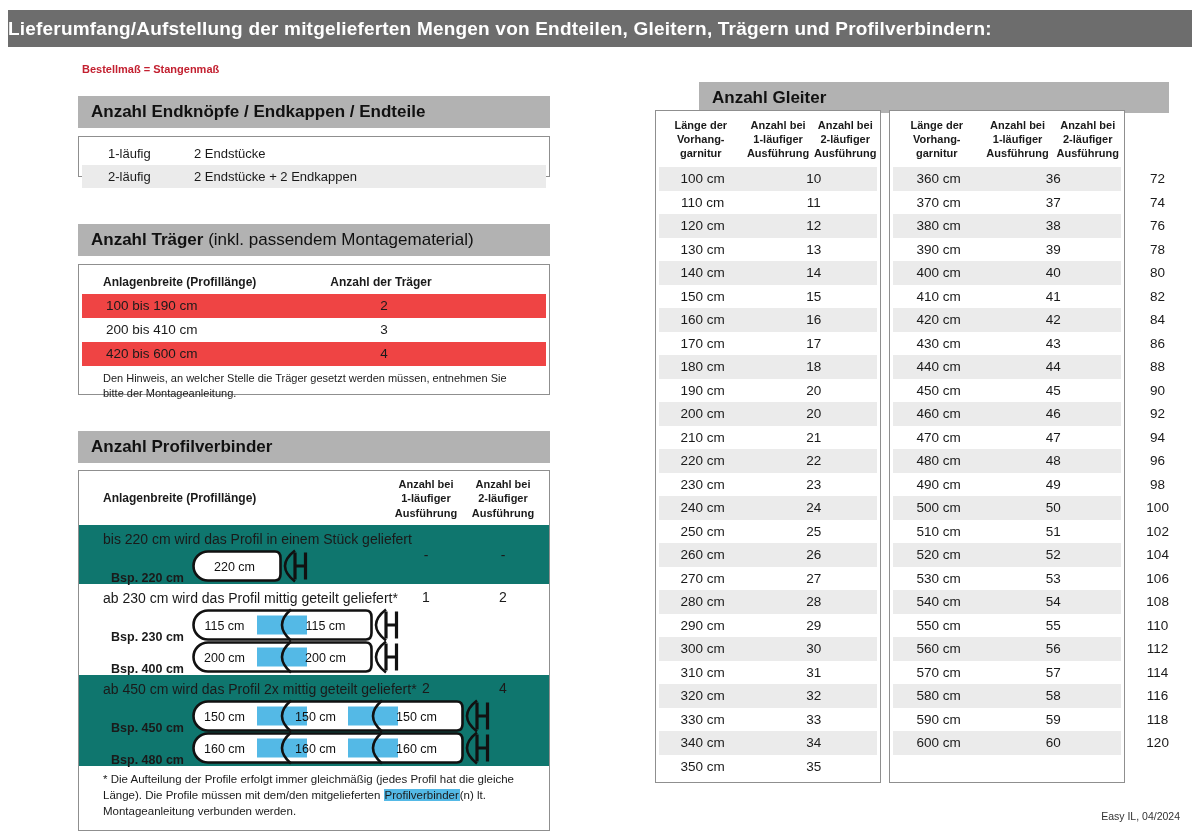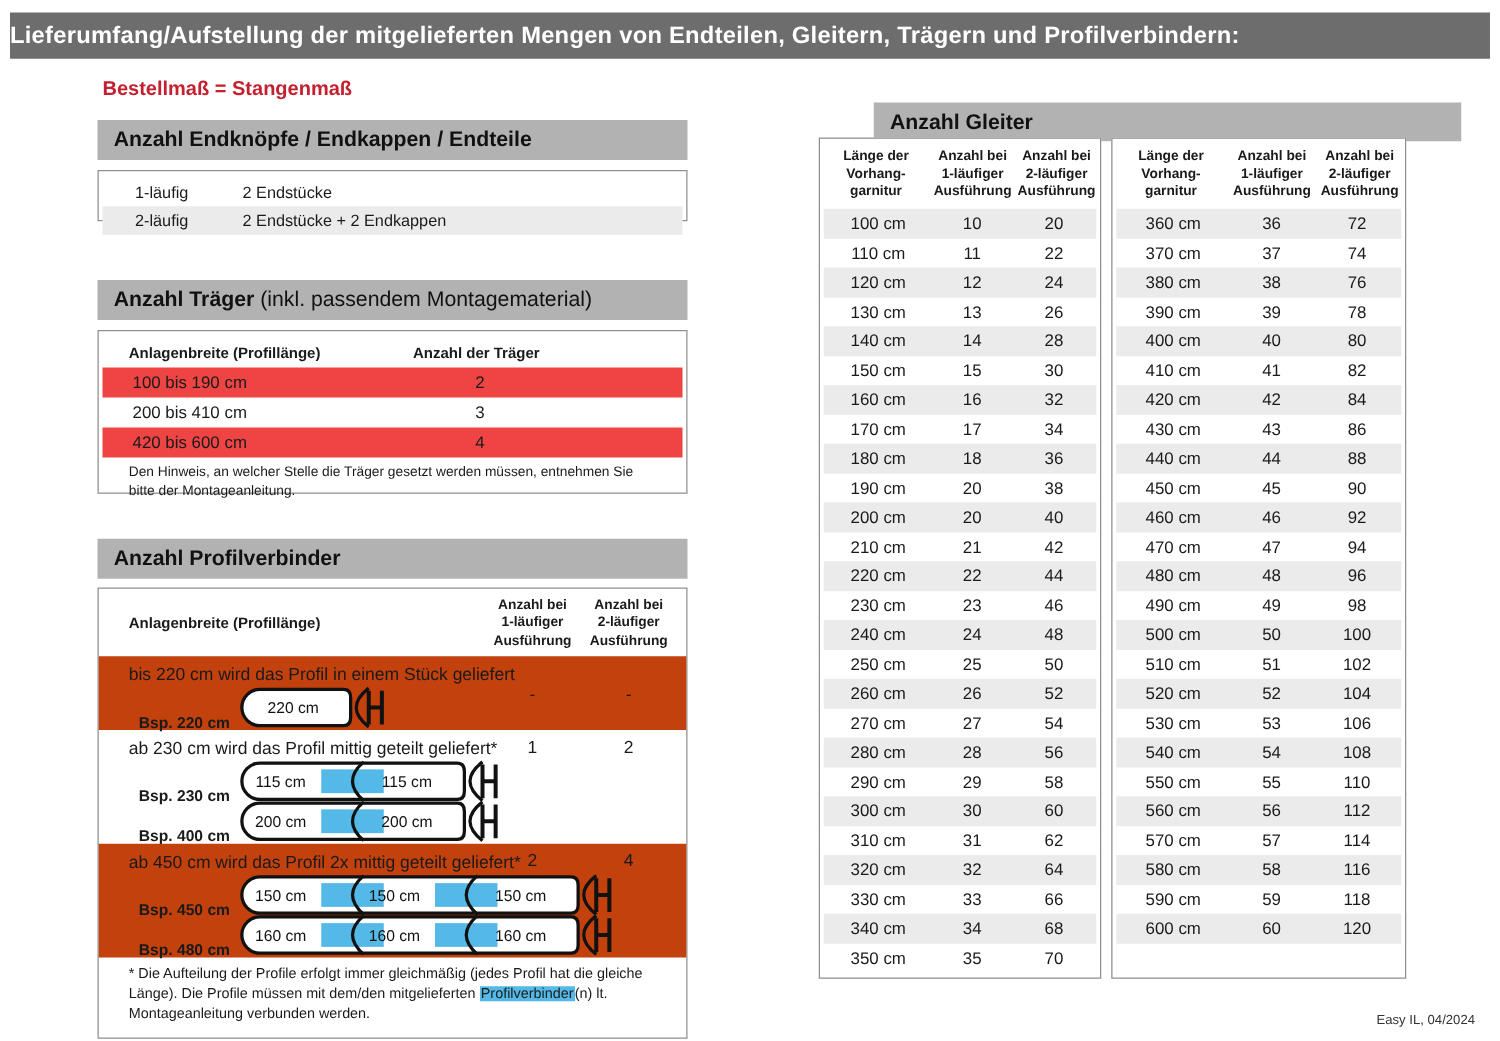--- a/index.html
+++ b/index.html
@@ -5,21 +5,21 @@
   * { margin:0; padding:0; box-sizing:border-box; }
   html,body { width:1200px; height:833px; background:#fff; font-family:"Liberation Sans", sans-serif; color:#1a1a1a; }
   .abs { position:absolute; }
   #page { position:relative; width:1200px; height:833px; background:#fff; overflow:hidden; }
 
   
   .topbar { left:8px; top:10px; width:1184px; height:37px; background:#6d6d6d;
             color:#fff; font-weight:bold; font-size:19px; line-height:37px; padding-left:0;
             letter-spacing:.2px; white-space:nowrap; }
 
-  .subtitle { left:82px; top:63px; font-size:16px; font-weight:bold; color:#c32030; }
+  .subtitle { left:82px; top:63px; font-size:11px; font-weight:bold; color:#c32030; }
 
   .sec-header { background:#b2b2b2; color:#111; font-size:17px; line-height:32px; padding-left:13px; white-space:nowrap; }
   .sec-header b { font-weight:bold; }
   .sec-header .rest { font-weight:normal; }
 
   .box { background:#fff; border:1px solid #8f8f8f; }
 
   
   .box1 { left:78px; top:136px; width:472px; height:41px; padding-top:5px; }
   .et-row { height:23px; line-height:23px; font-size:13px; display:grid; grid-template-columns:86px 1fr;
@@ -39,39 +39,39 @@
 
   
   .box3 { left:78px; top:470px; width:472px; padding-bottom:2px; }
   .pv-headrow { position:relative; height:54px; }
   .pv-headrow .c1 { position:absolute; left:24px; top:20px; font-size:12px; font-weight:bold; }
   .pv-col { position:absolute; top:6px; width:92px; text-align:center; font-size:11px; font-weight:bold;
             line-height:1.3; white-space:pre-line; }
   .pv-col.v1 { left:301px; }
   .pv-col.v2 { left:378px; }
   .pv-row { position:relative; padding:4px 0 3px 0; }
-  .pv-row.alt { background:#c2410c; }
+  .pv-row.alt { background:#0f766e; }
   .pv-row .rowtext { font-size:14px; padding-left:24px; line-height:20px; }
   .pv-val { position:absolute; width:92px; text-align:center; font-size:14px; }
   .pv-val.v1 { left:301px; }
   .pv-val.v2 { left:378px; }
   .diagram-line { display:flex; align-items:center; height:31px; margin-top:1px; }
   .bsp { width:112px; text-align:right; font-size:12.5px; font-weight:bold; padding-right:7px; white-space:nowrap;margin-top:24px; }
   .pv-foot { font-size:11.5px; line-height:1.38; padding:6px 14px 8px 24px; }
   .hl { padding:0 1px; }
 
   
   .gl-header { left:655px; top:82px; width:470px; height:31px; line-height:31px; }
   .gl-box { top:110px; height:673px; padding-top:7px; }
   .gl-box.left  { left:655px;  width:226px; }
   .gl-box.right { left:889px; width:236px; }
   .gl-head { display:grid; grid-template-columns:40% 29% 31%; text-align:center; font-size:11px;
              font-weight:bold; line-height:1.28; white-space:pre-line; margin-bottom:7px; }
   .g-row { display:grid; grid-template-columns:40% 29% 31%; text-align:center; height:23.5px;
-           line-height:23.5px; font-size:13.5px; margin:0 3px; }
+           line-height:23.5px; font-size:13.5px; margin:0 3px;gap:36px; }
   .g-row.alt { background:#ebebeb; }
 
   .footer { left:0; top:810px; width:1180px; text-align:right; font-size:10.5px; color:#333; }
 </style>
 </head>
 <body>
 
 <div id="page">
 
   <div class="abs topbar">Lieferumfang/Aufstellung der mitgelieferten Mengen von Endteilen, Gleitern, Trägern und Profilverbindern:</div>

